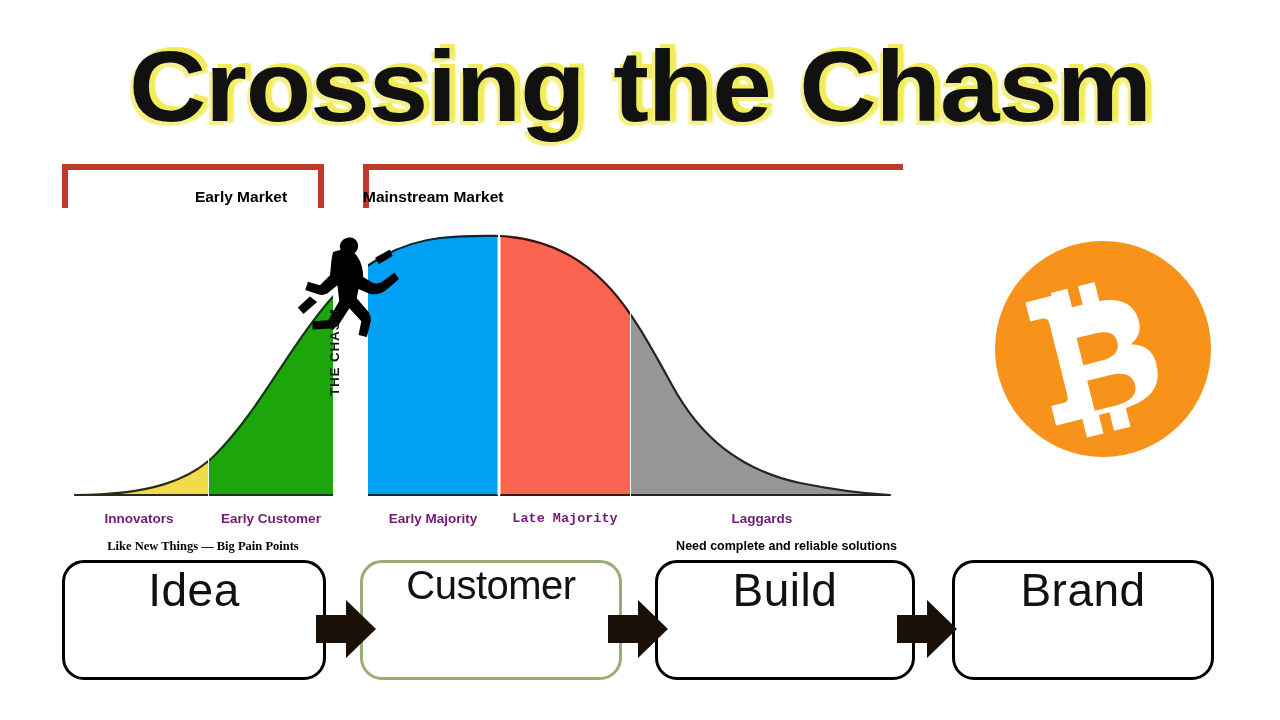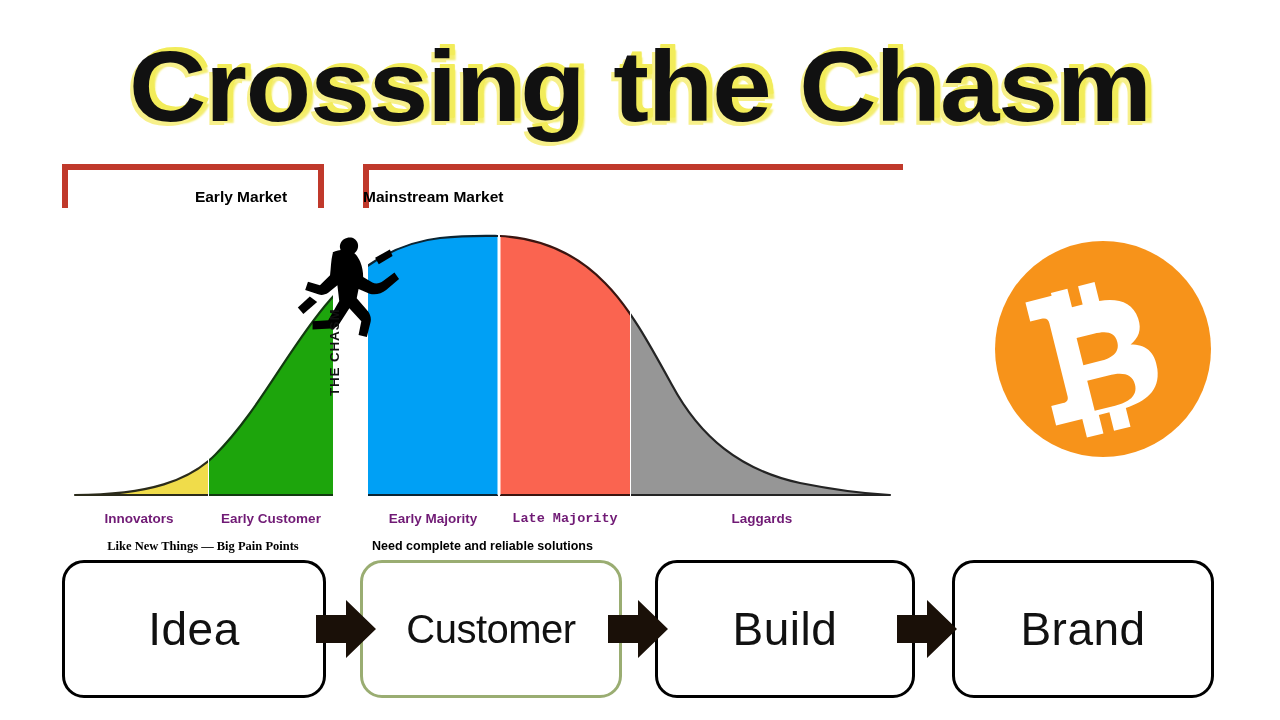--- a/index.html
+++ b/index.html
@@ -125,26 +125,25 @@
     padding: 0 4px;
     white-space: nowrap;
     line-height: 16px;
   }
 
   
   .flow-box {
     position: absolute;
     box-sizing: border-box;
     top: 560px;
-    height: 138px;
+    height: 120px;
     border: 3px solid #000000;
     border-radius: 22px;
     background: #ffffff;
     display: flex;
-    align-items: center;
     justify-content: center;
   }
   .flow-box.accent { border-color: #9aad72; }
   .flow-label {
     font-family: "Liberation Sans", sans-serif;
     font-size: 46px;
     font-weight: 300;
     color: #111;
     letter-spacing: 0.5px;
     white-space: nowrap;
@@ -298,21 +297,21 @@
     </svg>
     <div class="ann-text" style="left:0; width:262px; text-align:center;font-family:Liberation Serif, serif;">Like New Things — Big Pain Points</div>
   </div>
 
   <div class="ann" style="left:368px; top:538px; width:525px;">
     <svg width="525" height="22" viewBox="0 0 525 22" xmlns="http://www.w3.org/2000/svg">
       <line x1="10" y1="11" x2="515" y2="11" stroke="#000" stroke-width="2.6"></line>
       <polygon points="2,11 12,6 12,16" fill="#000"></polygon>
       <polygon points="523,11 513,6 513,16" fill="#000"></polygon>
     </svg>
-    <div class="ann-text" style="left:0; width:525px; text-align:left;">Need complete and reliable solutions</div>
+    <div class="ann-text" style="left:0; width:525px; text-align:right;">Need complete and reliable solutions</div>
   </div>
 
   <div class="flow-box" style="left:62px; width:264px;">
     <span class="flow-label">Idea</span>
   </div>
 
   <div class="flow-arrow" style="left:316px;">
     <svg width="62" height="66" viewBox="0 0 62 66" xmlns="http://www.w3.org/2000/svg">
       <polygon points="0,19 30,19 30,4 60,33 30,62 30,47 0,47" fill="#1a1008"></polygon>
     </svg>

